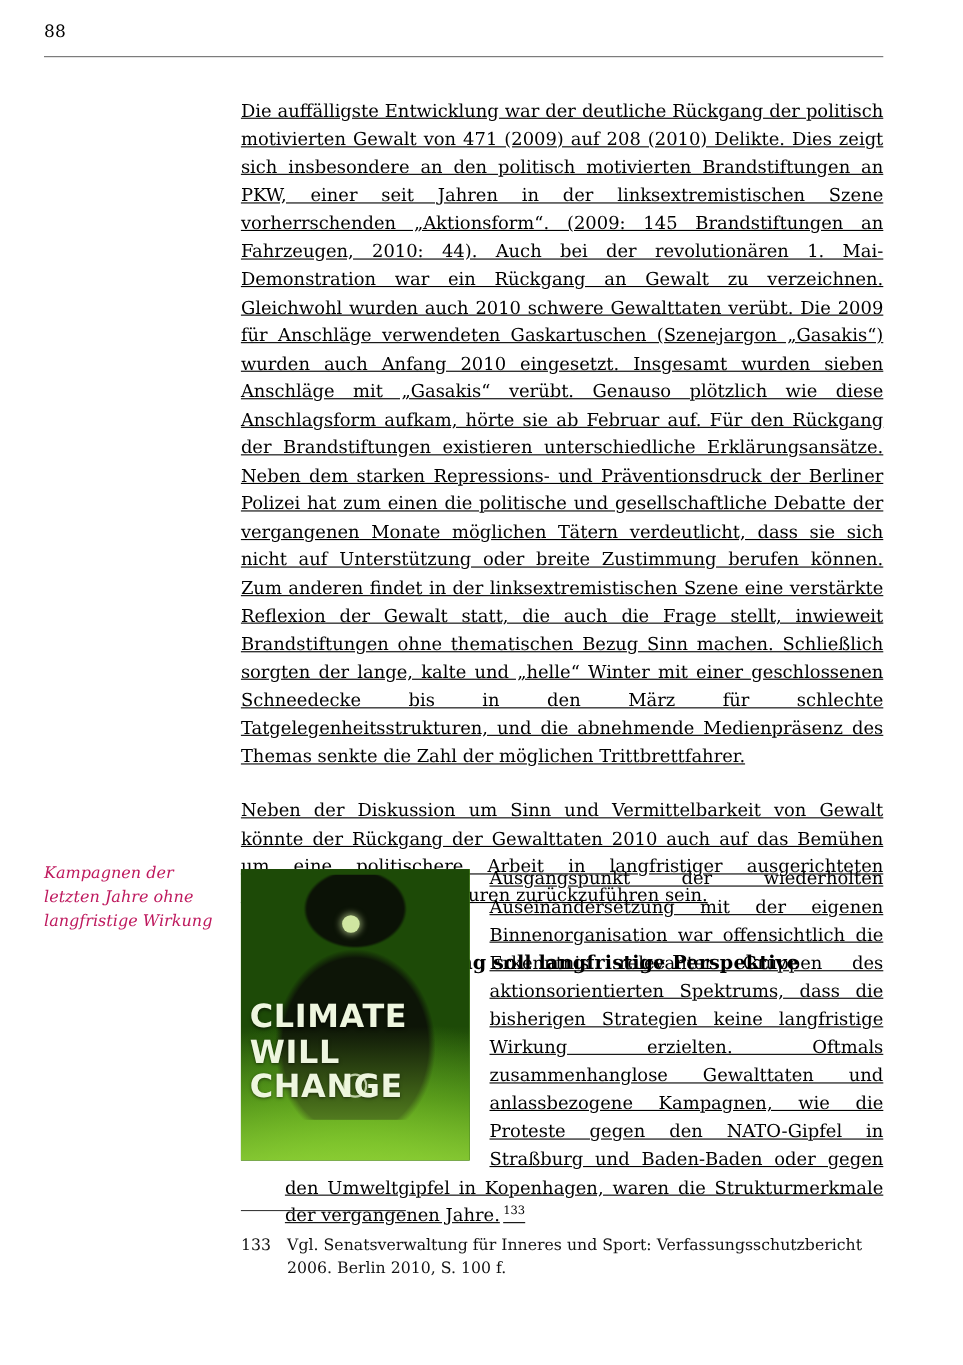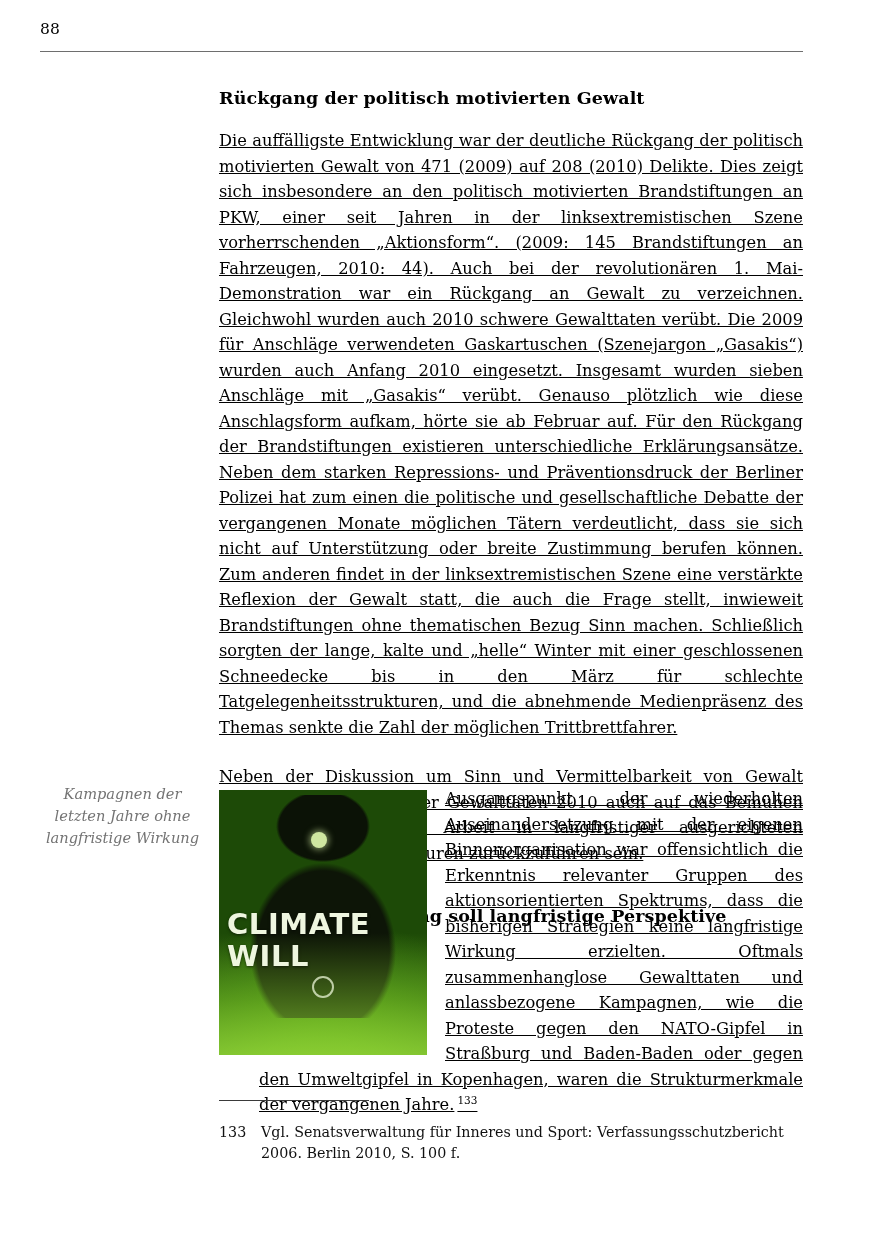--- a/index.html
+++ b/index.html
@@ -82,25 +82,25 @@
     text-decoration: underline;
   }
   p.body-text:last-child { margin-bottom: 0; }
 
   
   .margin-note {
     position: absolute;
     left: 40px;
     top: 783px;
     width: 165px;
-    text-align: center;
+    text-align: left;
     font-style: italic;
     font-size: 14.6px;
     line-height: 1.5;
-    color: #737373;
+    color: #be185d;
   }
 
   
   .figure-block {
     position: absolute;
     left: 219px;
     top: 786px;
     width: 584px;
   }
   .figure {
@@ -212,36 +212,36 @@
 <body>
 
 <div class="page">
 
   <div class="page-header">
     <span class="folio">88</span>
     <span class="rule"></span>
   </div>
 
   <div class="content">
-    <h2 class="section-heading">Rückgang der politisch motivierten Gewalt</h2>
     <p class="body-text">Die auffälligste Entwicklung war der deutliche Rückgang der politisch motivierten Gewalt von 471 (2009) auf 208 (2010) Delikte. Dies zeigt sich insbesondere an den politisch motivierten Brandstiftungen an PKW, einer seit Jahren in der linksextremistischen Szene vorherrschenden „Aktionsform“. (2009: 145 Brandstiftungen an Fahrzeugen, 2010: 44). Auch bei der revolutionären 1. Mai-Demonstration war ein Rückgang an Gewalt zu verzeichnen. Gleichwohl wurden auch 2010 schwere Gewalttaten verübt. Die 2009 für Anschläge verwendeten Gaskartuschen (Szenejargon „Gasakis“) wurden auch Anfang 2010 eingesetzt. Insgesamt wurden sieben Anschläge mit „Gasakis“ verübt. Genauso plötzlich wie diese Anschlagsform aufkam, hörte sie ab Februar auf. Für den Rückgang der Brandstiftungen existieren unterschiedliche Erklärungsansätze. Neben dem starken Repressions- und Präventionsdruck der Berliner Polizei hat zum einen die politische und gesellschaftliche Debatte der vergangenen Monate möglichen Tätern verdeutlicht, dass sie sich nicht auf Unterstützung oder breite Zustimmung berufen können. Zum anderen findet in der linksextremistischen Szene eine verstärkte Reflexion der Gewalt statt, die auch die Frage stellt, inwieweit Brandstiftungen ohne thematischen Bezug Sinn machen. Schließlich sorgten der lange, kalte und „helle“ Winter mit einer geschlossenen Schneedecke bis in den März für schlechte Tatgelegenheitsstrukturen, und die abnehmende Medienpräsenz des Themas senkte die Zahl der möglichen Trittbrettfahrer.</p>
     <p class="body-text">Neben der Diskussion um Sinn und Vermittelbarkeit von Gewalt könnte der Rückgang der Gewalttaten 2010 auch auf das Bemühen um eine politischere Arbeit in langfristiger ausgerichteten organisatorischen Strukturen zurückzuführen sein.</p>
     <h2 class="section-heading second">Interne Organisierung soll langfristige Perspektive sichern</h2>
   </div>
 
   <div class="margin-note">Kampagnen der letzten Jahre ohne langfristige Wirkung</div>
 
   <div class="figure-block">
     <div class="figure">
       <div class="poster">
         <div class="figure-shape"></div>
         <div class="eye"></div>
         <div class="mist"></div>
         <div class="slogan">
           <div>CLIMATE WILL</div>
+          <div>CHANGE</div>
         </div>
         <div class="smallmark"></div>
       </div>
     </div>
     <p class="body-text"><span>Ausgangspunkt der wiederholten Auseinandersetzung mit der eigenen Binnenorganisation war offensichtlich die Erkenntnis relevanter Gruppen des aktionsorientierten Spektrums, dass die bisherigen Strategien keine langfristige Wirkung erzielten. Oftmals zusammenhanglose Gewalttaten und anlassbezogene Kampagnen, wie die Proteste gegen den NATO-Gipfel in Straßburg und Baden-Baden oder gegen den Umweltgipfel in Kopenhagen, waren die Strukturmerkmale der vergangenen Jahre.</span><sup class="footnote-ref">133</sup></p>
   </div>
 
   <div class="footnote-area">
     <div class="footnote-rule"></div>
     <div class="footnote">

